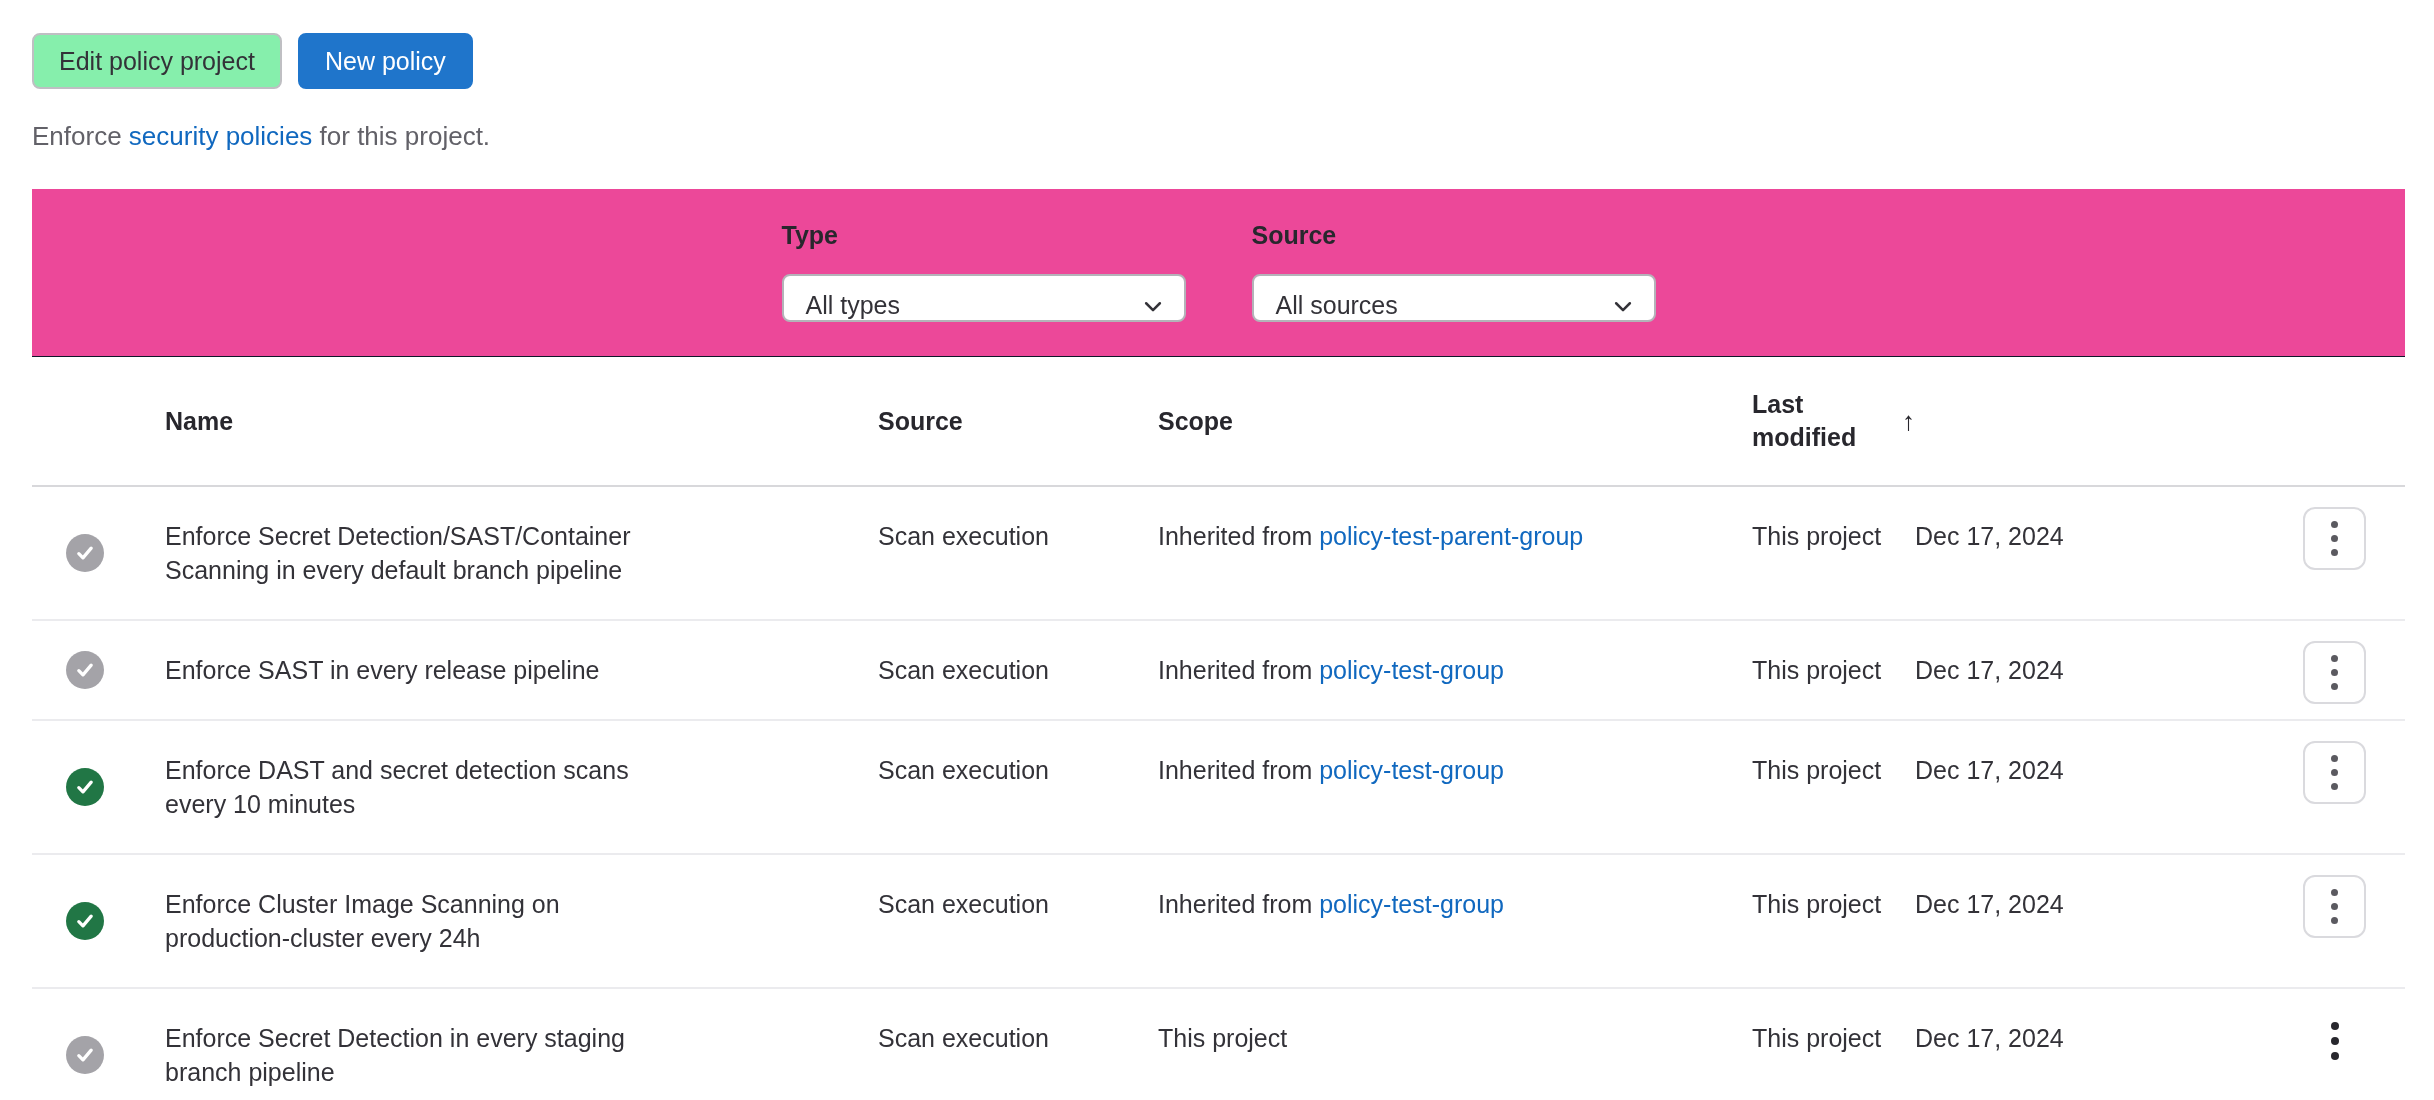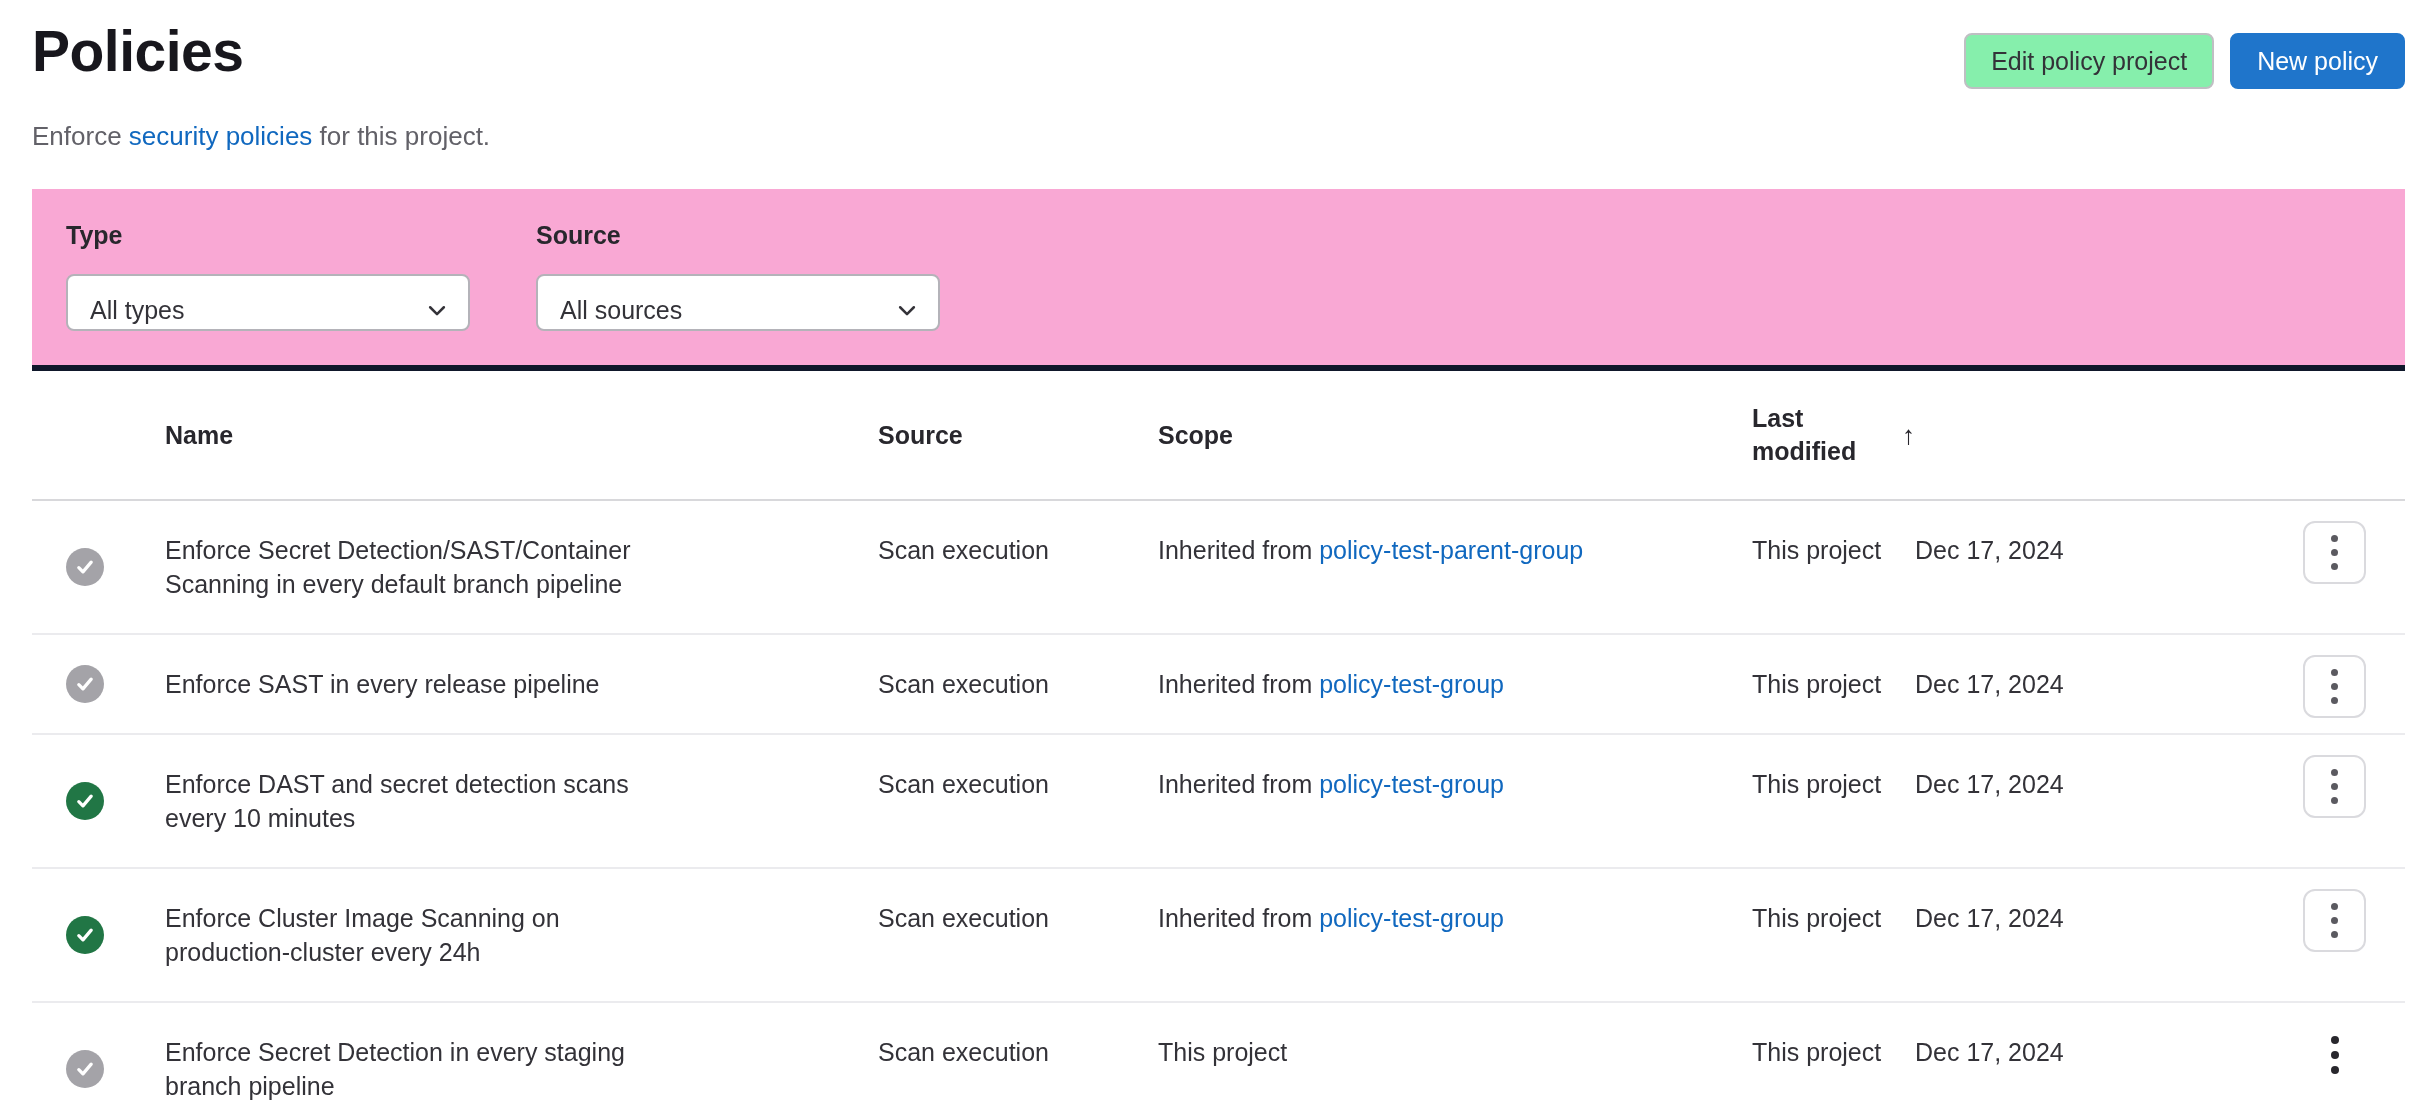--- a/index.html
+++ b/index.html
@@ -16,23 +16,23 @@
   h1.page-title { margin:0; font-size:57px; line-height:66px; font-weight:700; color:#18171d; letter-spacing:-0.5px; }
   .actions { display:flex; gap:16px; margin-top:15px; }
   .btn { height:56px; font-size:25px; line-height:1; border-radius:8px; display:flex; align-items:center; justify-content:center; cursor:pointer; white-space:nowrap; font-family:inherit; }
   .btn-secondary { background:#86efac; border:2px solid #bfbfc3; color:#333238; padding:16px 25px; }
   .btn-primary  { background:#1f75cb; border:2px solid #1f75cb; color:#ffffff; padding:0 25px; }
 
   .subtitle { margin-top:31px; font-size:26px; line-height:33px; color:#626168; }
   a.link { color:#1068bf; text-decoration:none; cursor:pointer; }
 
   
-  .filter-bar { margin-top:36px; background:#f9a8d4; border-bottom:6px solid #0f172a; padding:30px 34px 34px 34px; display:flex; gap:66px; }
+  .filter-bar { margin-top:36px; background:#ec4899; border-bottom:1px solid #0f172a; padding:30px 34px 34px 34px; display:flex; gap:66px;justify-content:center; }
   .filter-group .filter-label { display:block; font-size:25px; font-weight:700; color:#28272d; margin-bottom:22px; line-height:33px; }
-  .select { width:404px; height:57px; background:#fff; border:2px solid #b4b3b9; border-radius:8px; display:flex; align-items:center; justify-content:space-between; padding:15px 20px 0 22px; font-size:25px; color:#333238; cursor:pointer; }
+  .select { width:404px; height:48px; background:#fff; border:2px solid #b4b3b9; border-radius:8px; display:flex; align-items:center; justify-content:space-between; padding:15px 20px 0 22px; font-size:25px; color:#333238; cursor:pointer; }
   .select svg { flex:0 0 auto; }
 
   
   .grid { display:grid; grid-template-columns:133px 713px 280px 594px 163px 388px 102px; }
   .thead { border-bottom:2px solid #d8d8db; }
   .th { padding:31px 0; font-size:25px; line-height:33px; font-weight:700; color:#28272d; display:flex; align-items:center; }
   .sort-arrow { margin-left:12px; font-size:26px; font-weight:700; color:#28272d; }
 
   .policy-row { border-bottom:2px solid #ebebee; }
   .cell { padding:32px 30px 32px 0; font-size:25px; line-height:34px; color:#333238; }
@@ -47,21 +47,20 @@
   .kebab-btn .dot { width:7px; height:7px; border-radius:50%; background:#5b5a60; }
   .menu-open .kebab-btn { border-color:transparent; background:transparent; }
   .menu-open .kebab-btn .dot { background:#28272d; width:8px; height:8px; }
 </style>
 </head>
 <body>
 
 <div class="page">
 
   <div class="header-row">
-    <h1 class="page-title">Policies</h1>
     <div class="actions">
       <button class="btn btn-secondary">Edit policy project</button>
       <button class="btn btn-primary">New policy</button>
     </div>
   </div>
 
   <div class="subtitle"><span>Enforce </span><a class="link">security policies</a><span> for this project.</span></div>
 
   <div class="filter-bar">
     <div class="filter-group">

